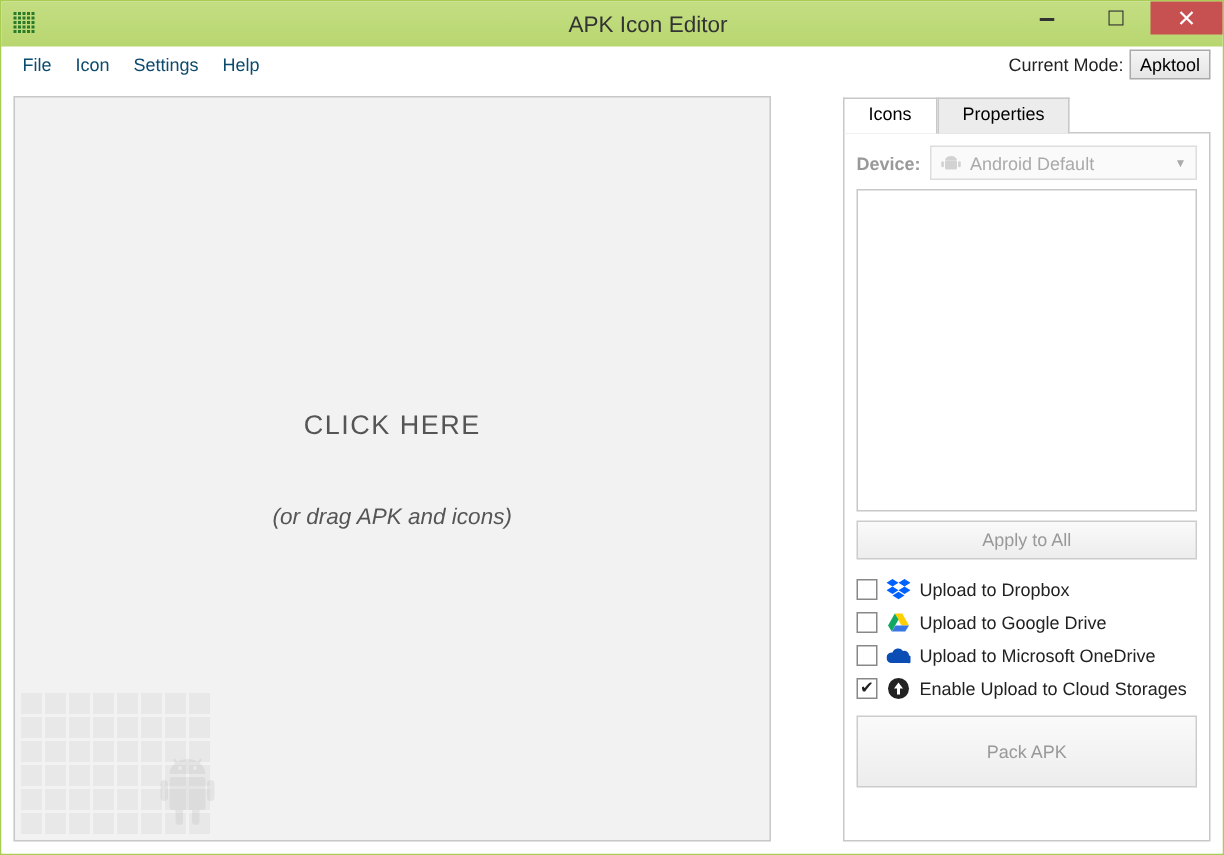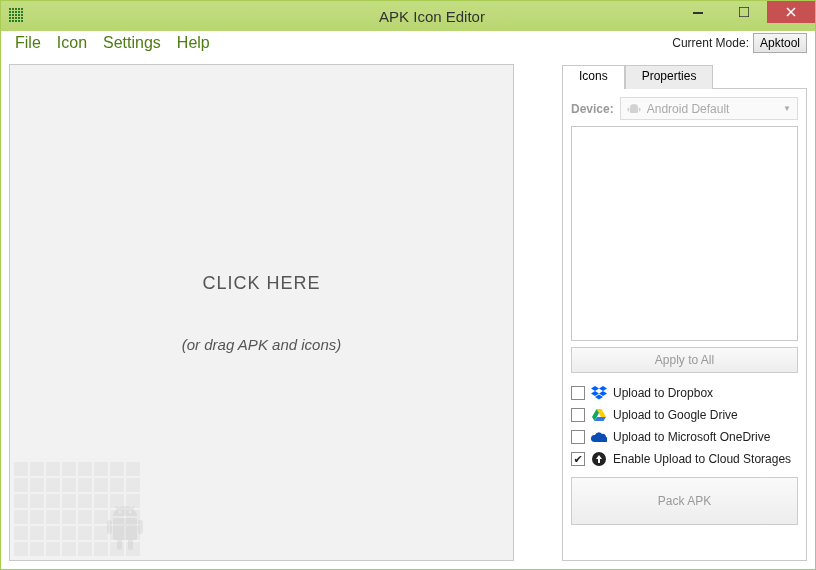--- a/index.html
+++ b/index.html
@@ -52,22 +52,22 @@
     .menubar {
       height: 25px;
       display: flex;
       align-items: center;
       padding: 0 6px;
       background: #fff;
       border-bottom: 1px solid transparent;
     }
     .menu-item {
       padding: 2px 8px;
-      font-size: 16px;
-      color: #4d7c0f;
+      font-size: 12px;
+      color: #0c4a6e;
       cursor: default;
     }
     .menu-spacer { flex: 1; }
     .mode-label { font-size: 12px; color: #222; padding-right: 4px; }
     .mode-btn {
       font-size: 12px;
       padding: 2px 6px;
       border: 1px solid #aaa;
       background: linear-gradient(#f5f5f5, #e5e5e5);
       cursor: default;

